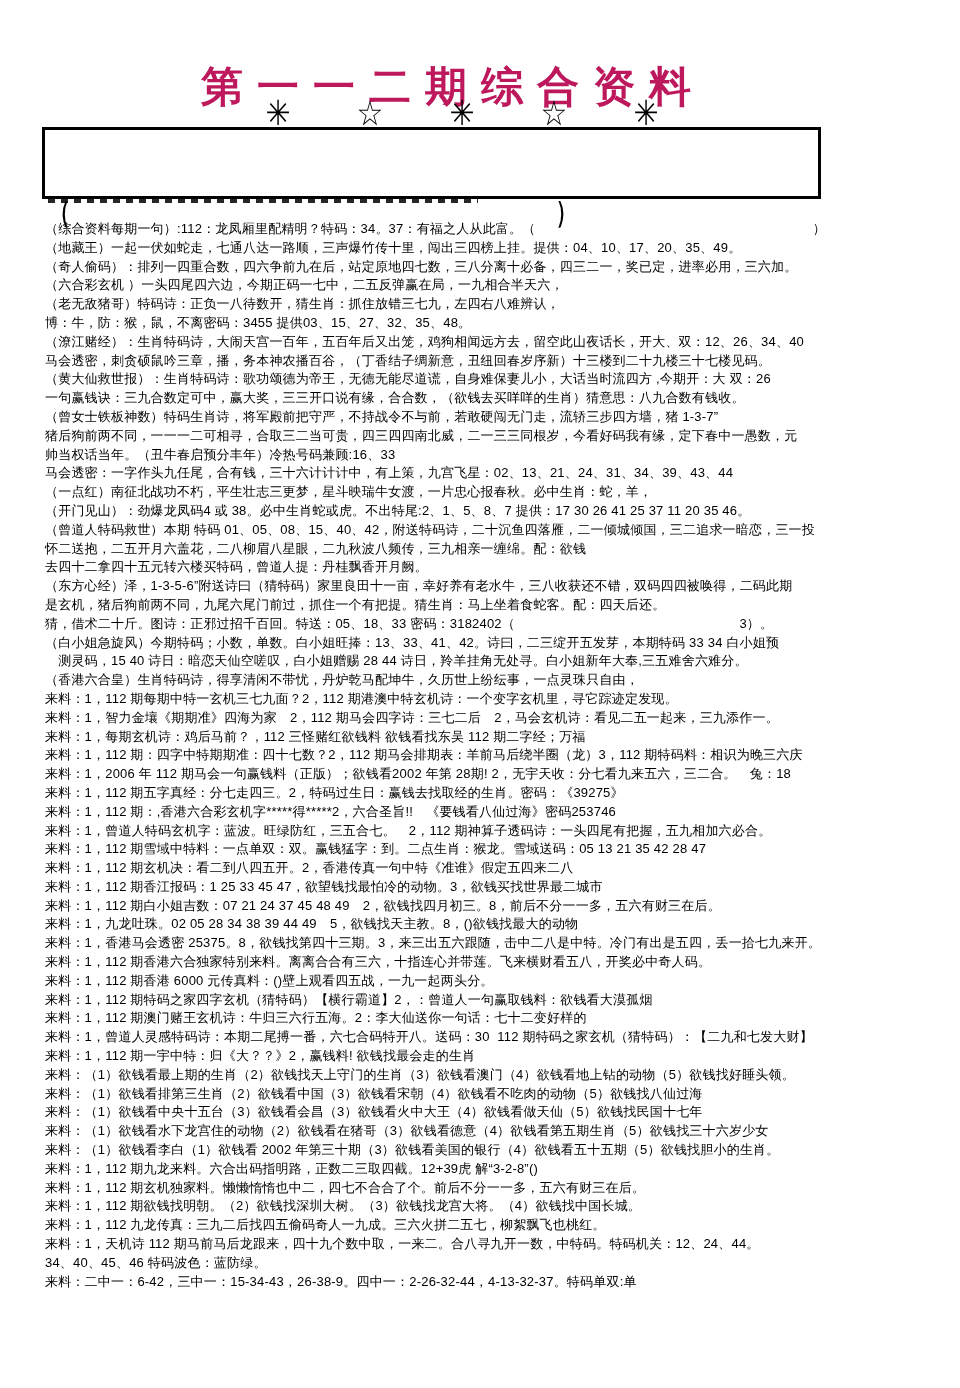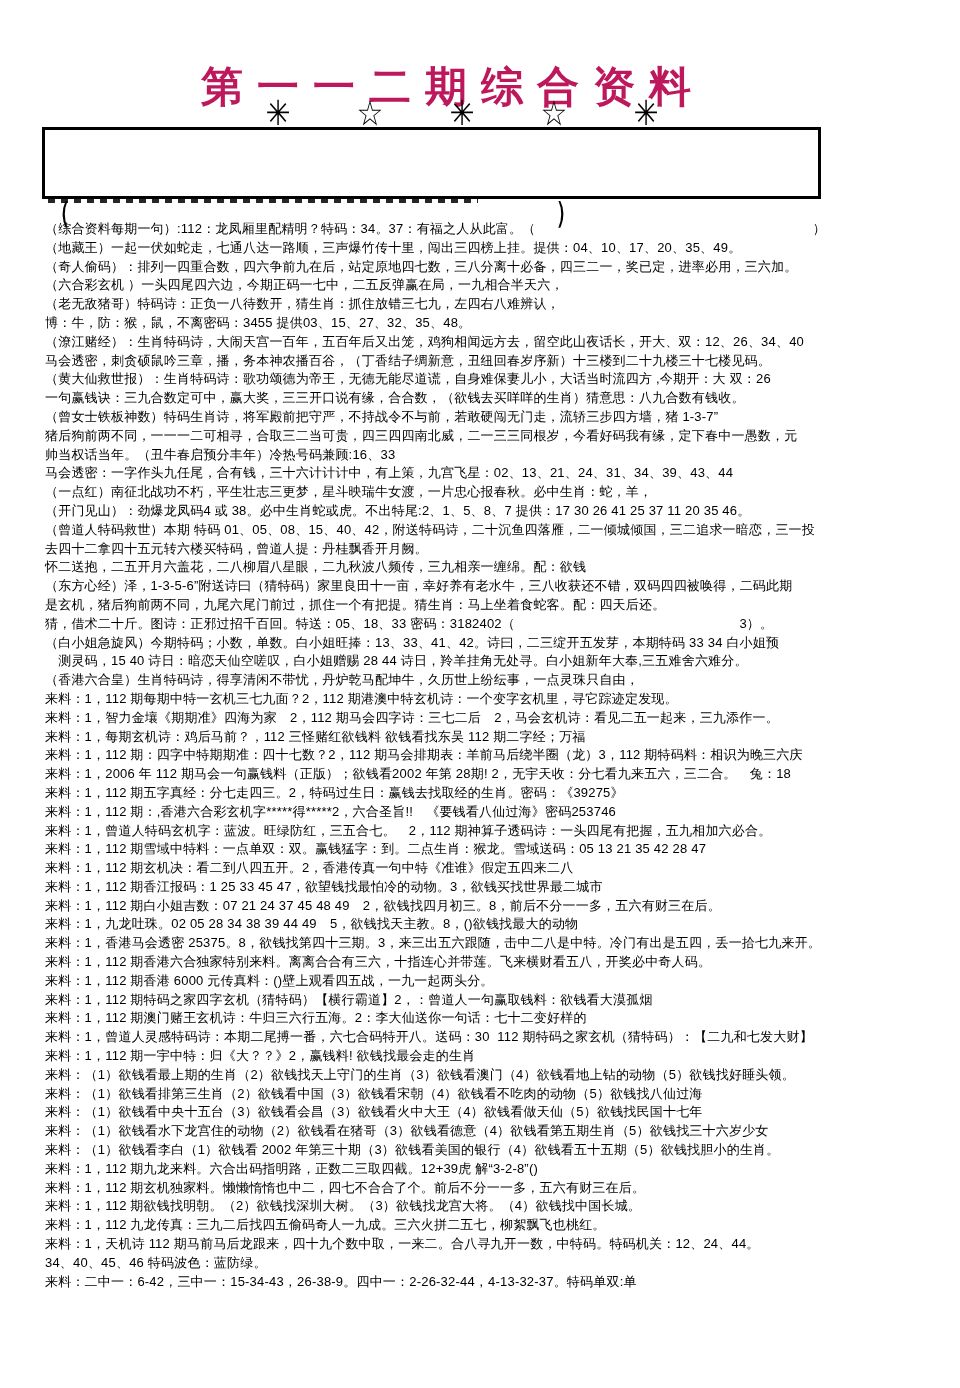--- a/index.html
+++ b/index.html
@@ -75,22 +75,22 @@
       <div class="line">马会透密，刺贪硕鼠吟三章，播，务本神农播百谷，（丁香结子绸新意，丑纽回春岁序新）十三楼到二十九楼三十七楼见码。</div>
       <div class="line">（黄大仙救世报）：生肖特码诗：歌功颂德为帝王，无德无能尽道谎，自身难保妻儿小，大话当时流四方 ,今期开：大 双：26</div>
       <div class="line">一句赢钱诀：三九合数定可中，赢大奖，三三开口说有缘，合合数，（欲钱去买咩咩的生肖）猜意思：八九合数有钱收。</div>
       <div class="line">（曾女士铁板神数）特码生肖诗，将军殿前把守严，不持战令不与前，若敢硬闯无门走，流轿三步四方墙，猪 1-3-7”</div>
       <div class="line">猪后狗前两不同，一一一二可相寻，合取三二当可贵，四三四四南北威，二一三三同根岁，今看好码我有缘，定下春中一愚数，元</div>
       <div class="line">帅当权话当年。（丑牛春启预分丰年）冷热号码兼顾:16、33</div>
       <div class="line">马会透密：一字作头九任尾，合有钱，三十六计计计中，有上策，九宫飞星：02、13、21、24、31、34、39、43、44</div>
       <div class="line">（一点红）南征北战功不朽，平生壮志三更梦，星斗映瑞牛女渡，一片忠心报春秋。必中生肖：蛇，羊，</div>
       <div class="line">（开门见山）：劲爆龙凤码4 或 38。必中生肖蛇或虎。不出特尾:2、1、5、8、7 提供：17 30 26 41 25 37 11 20 35 46。</div>
       <div class="line">（曾道人特码救世）本期 特码 01、05、08、15、40、42，附送特码诗，二十沉鱼四落雁，二一倾城倾国，三二追求一暗恋，三一投</div>
+      <div class="line">怀二送抱，二五开月六盖花，二八柳眉八星眼，二九秋波八频传，三九相亲一缠绵。配：欲钱</div>
       <div class="line">去四十二拿四十五元转六楼买特码，曾道人提：丹桂飘香开月阙。</div>
-      <div class="line">怀二送抱，二五开月六盖花，二八柳眉八星眼，二九秋波八频传，三九相亲一缠绵。配：欲钱</div>
       <div class="line">（东方心经）泽，1-3-5-6”附送诗曰（猜特码）家里良田十一亩，幸好养有老水牛，三八收获还不错，双码四四被唤得，二码此期</div>
       <div class="line">是玄机，猪后狗前两不同，九尾六尾门前过，抓住一个有把提。猜生肖：马上坐着食蛇客。配：四天后还。</div>
       <div class="line">猜，借术二十斤。图诗：正邪过招千百回。特送：05、18、33 密码：3182402（　　　　　　　　　　　　　　　　　3）。</div>
       <div class="line">（白小姐急旋风）今期特码；小数，单数。白小姐旺捧：13、33、41、42。诗曰，二三绽开五发芽，本期特码 33 34 白小姐预</div>
       <div class="line">　测灵码，15 40 诗日：暗恋天仙空嗟叹，白小姐赠赐 28 44 诗日，羚羊挂角无处寻。白小姐新年大奉,三五难舍六难分。</div>
       <div class="line">（香港六合皇）生肖特码诗，得享清闲不带忧，丹炉乾马配坤牛，久历世上纷纭事，一点灵珠只自由，</div>
       <div class="line">来料：1，112 期每期中特一玄机三七九面？2，112 期港澳中特玄机诗：一个变字玄机里，寻它踪迹定发现。</div>
       <div class="line">来料：1，智力金壤《期期准》四海为家　2，112 期马会四字诗：三七二后　2，马会玄机诗：看见二五一起来，三九添作一。</div>
       <div class="line">来料：1，每期玄机诗：鸡后马前？，112 三怪赌红欲钱料 欲钱看找东吴 112 期二字经；万福</div>
       <div class="line">来料：1，112 期：四字中特期期准：四十七数？2，112 期马会排期表：羊前马后绕半圈（龙）3，112 期特码料：相识为晚三六庆</div>

